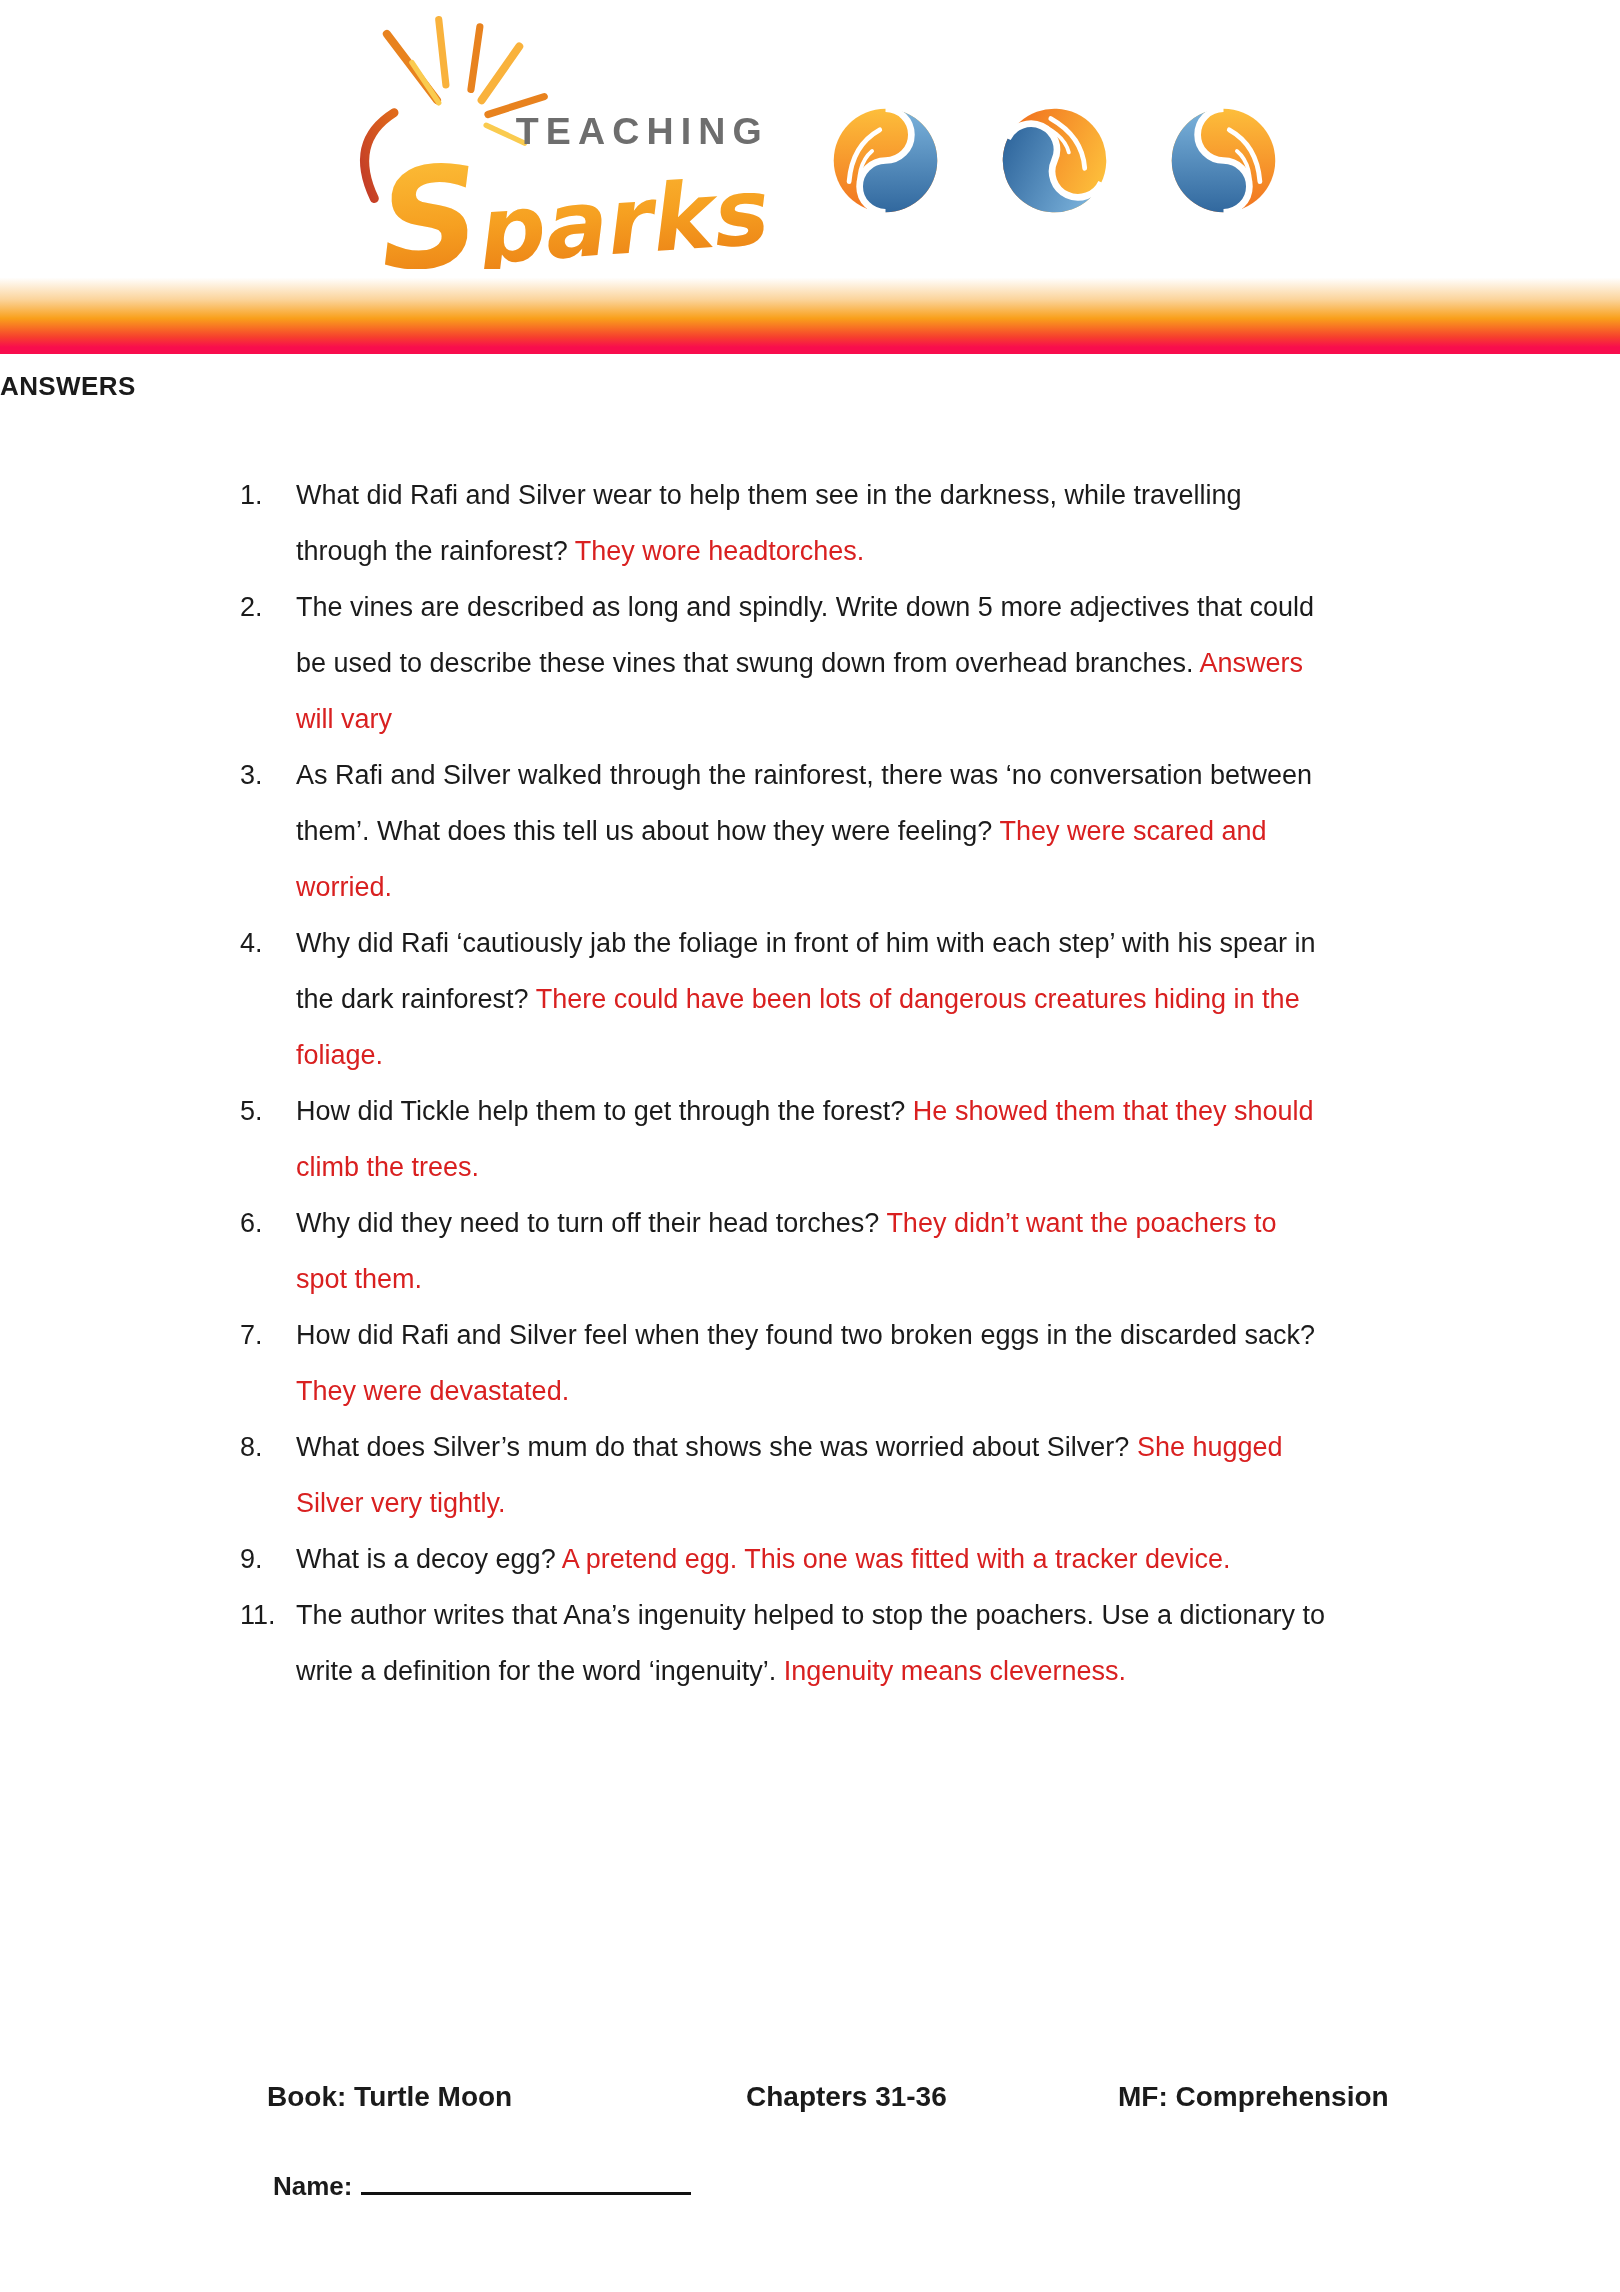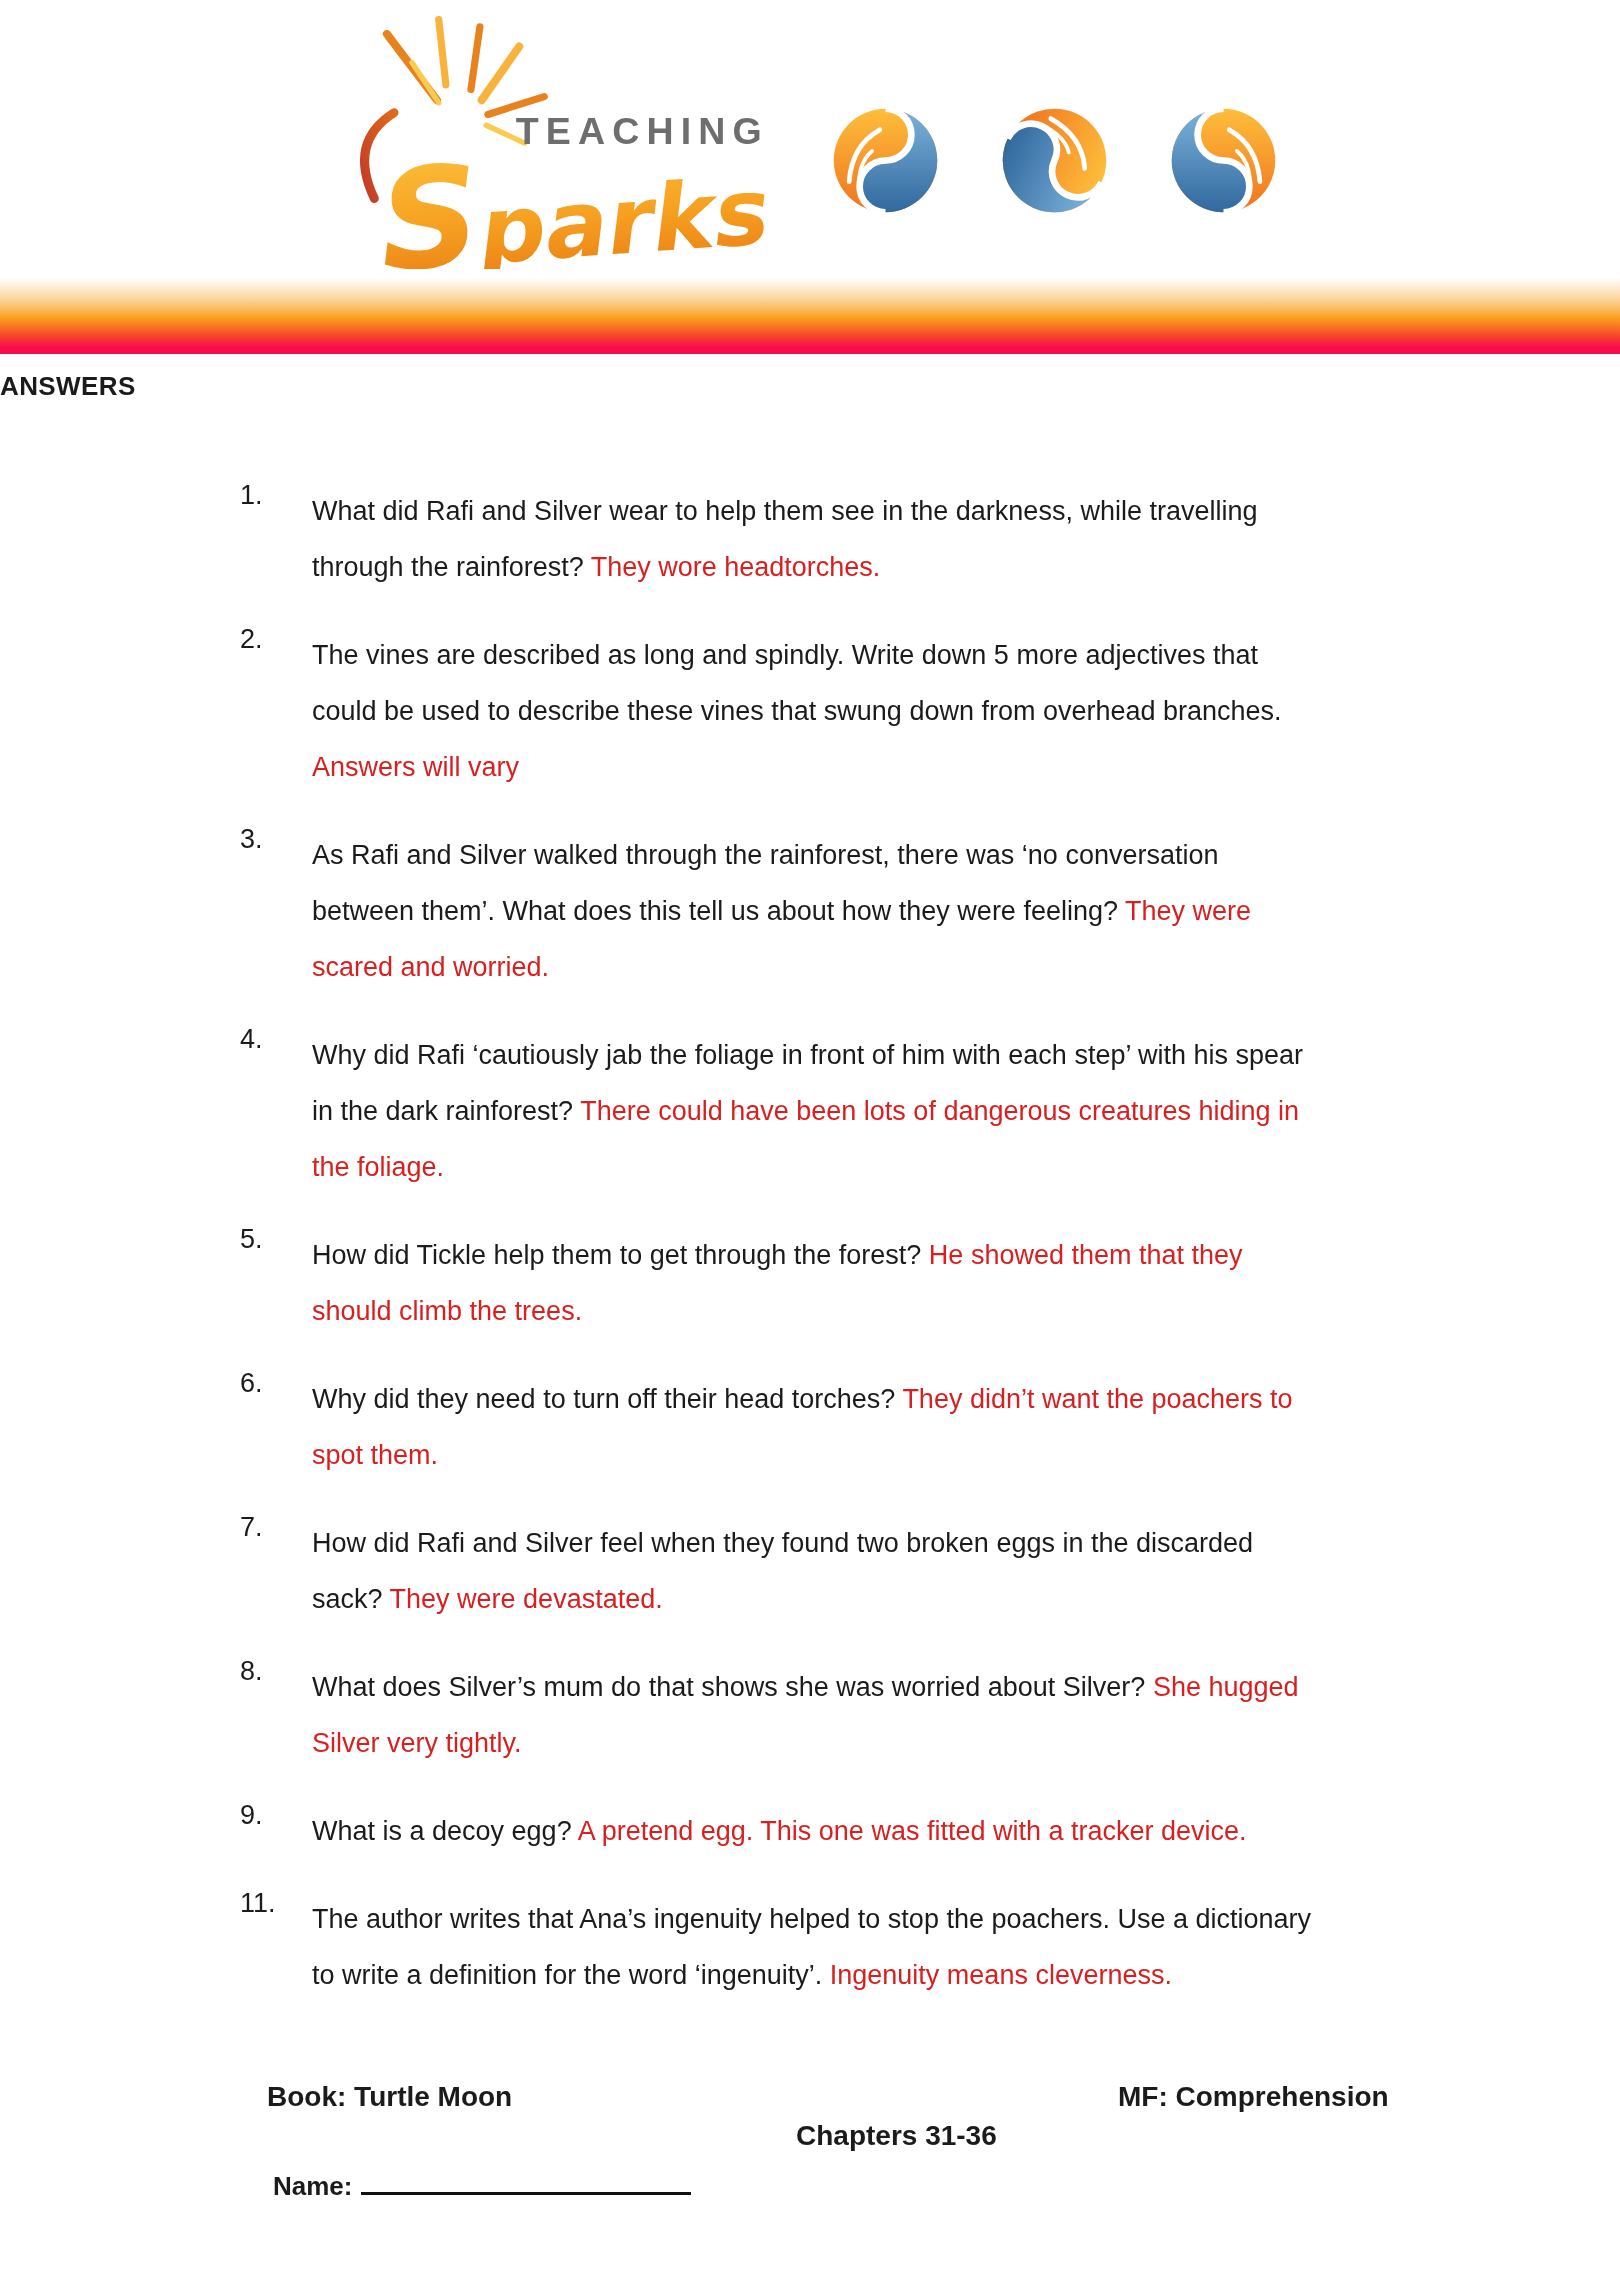--- a/index.html
+++ b/index.html
@@ -19,28 +19,28 @@
 
   .answers-heading{position:absolute;left:0;top:371px;width:100%;margin:0;
     text-align:left;font-size:26px;font-weight:bold;letter-spacing:0.4px;
     color:var(--text-black,#1b1b1b);}
 
   
   .qa-list{position:absolute;left:240px;top:467px;width:1088px;margin:0;padding:0;
     list-style:none;font-size:27px;line-height:56px;color:var(--text-black,#1b1b1b);}
   .qa-list li{display:flex;align-items:flex-start;}
   .num{flex:0 0 56px;}
-  .qa-text{margin:16px;width:1030px;}
+  .qa-text{margin:0;width:1030px;}
   .a{color:var(--answer-red,#d92020);}
 
   
   .footer-row{position:absolute;left:0;top:2081px;width:100%;height:36px;
     font-weight:bold;font-size:28px;color:var(--text-black,#1b1b1b);}
   .footer-row .book{position:absolute;left:267px;}
-  .footer-row .chapters{position:absolute;left:796px;margin-top:39px;}
+  .footer-row .chapters{position:absolute;left:746px;}
   .footer-row .subject{position:absolute;left:1118px;}
 
   .name-row{position:absolute;left:273px;top:2167px;font-size:26px;font-weight:700;
     color:var(--text-black,#1b1b1b);}
   .name-line{display:inline-block;width:330px;height:25px;margin-left:9px;
     border-bottom:3.6px solid #111;vertical-align:baseline;}
 </style>
 </head>
 <body>
 

